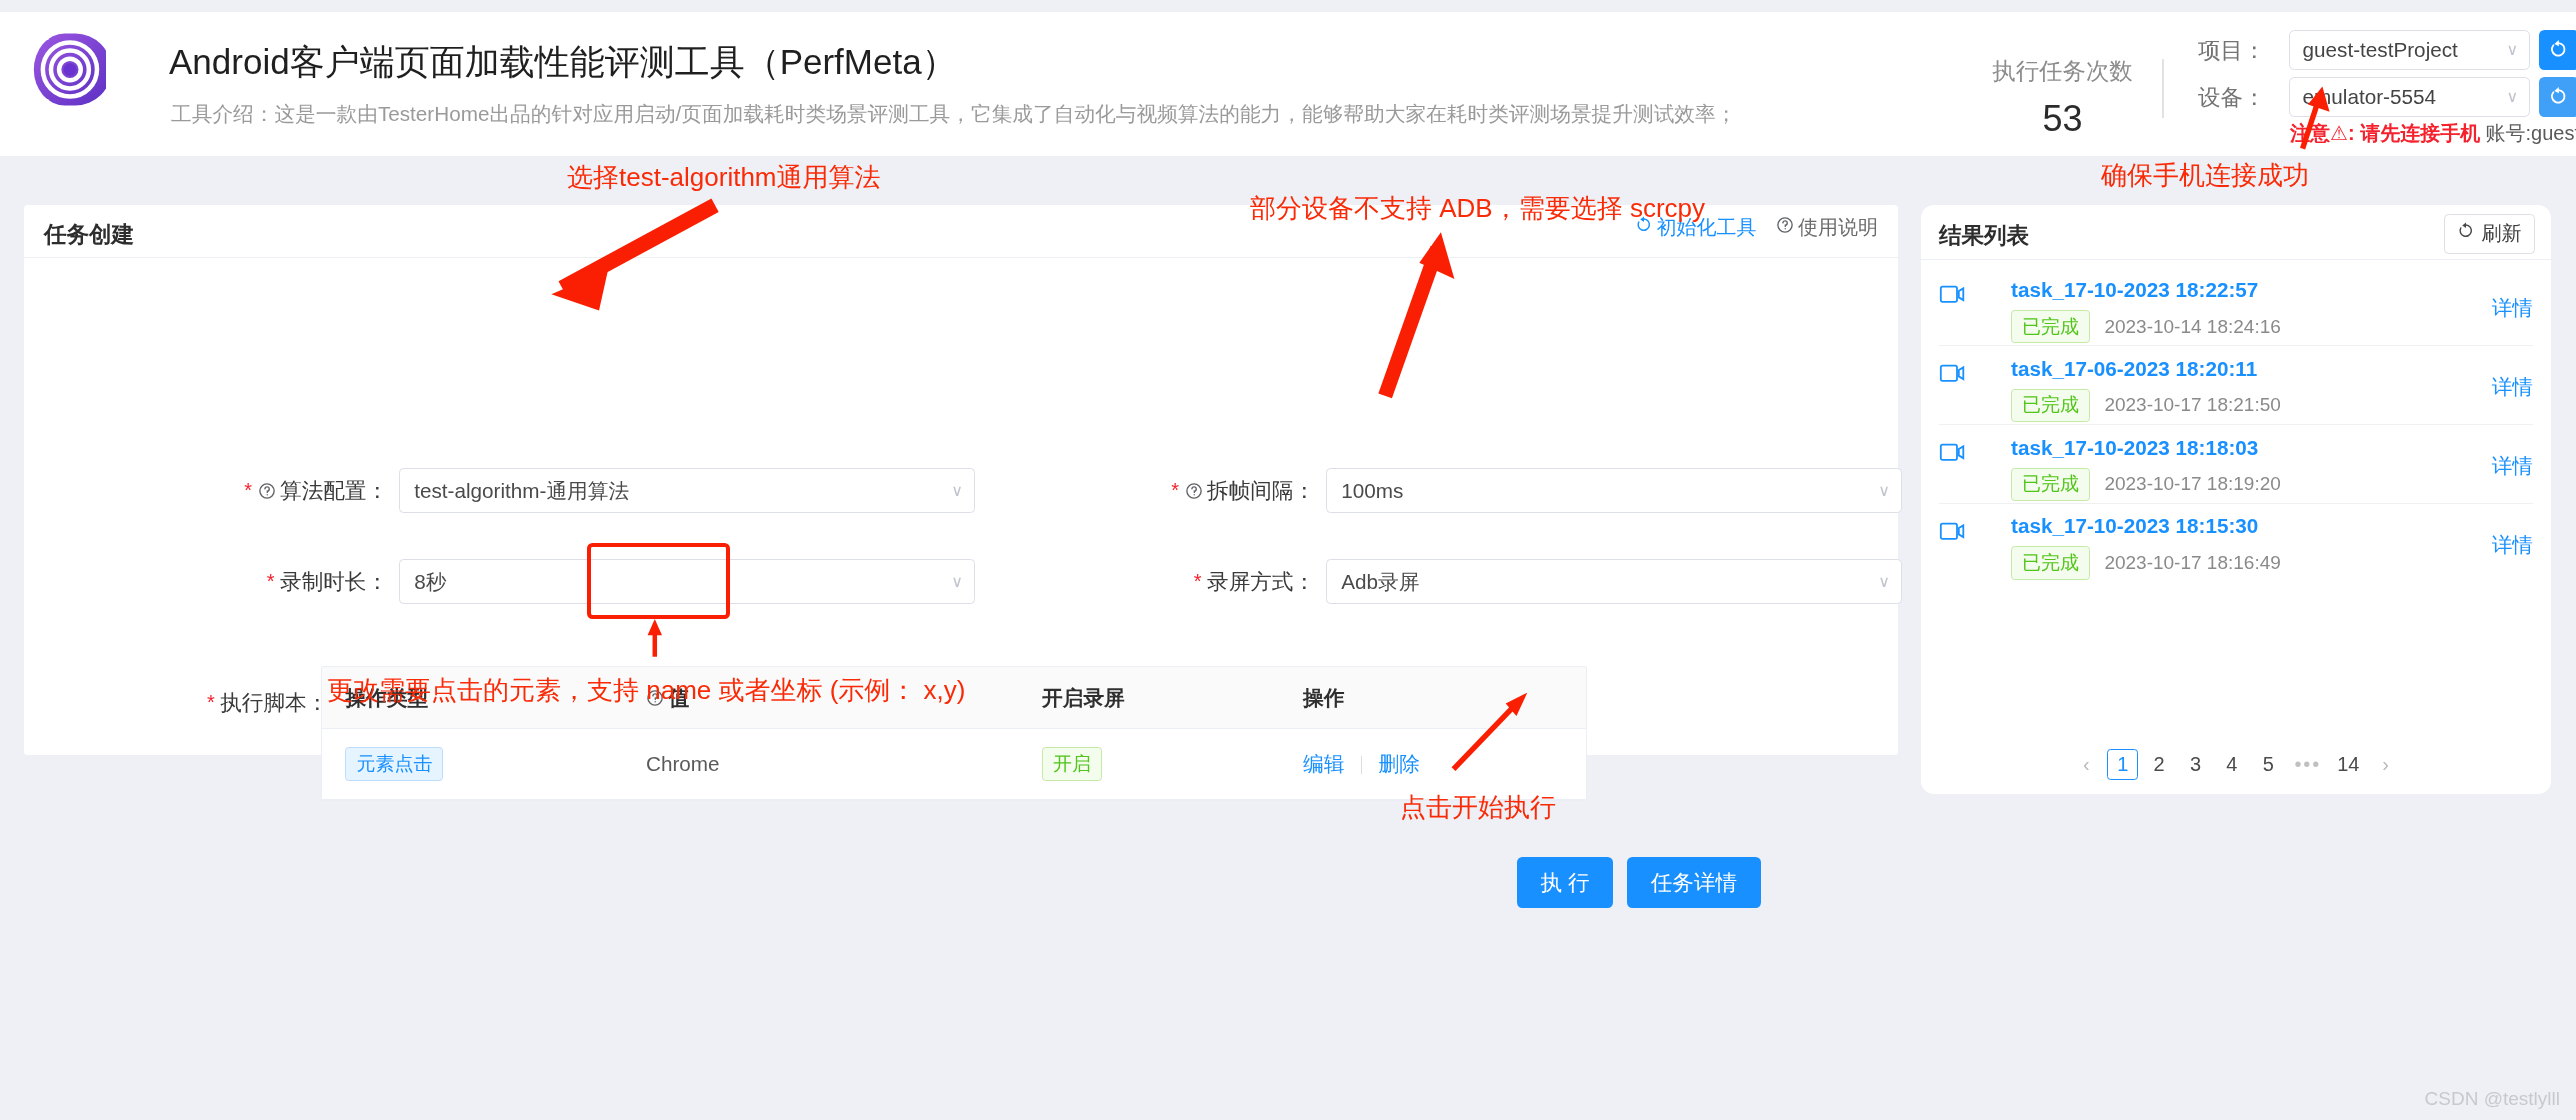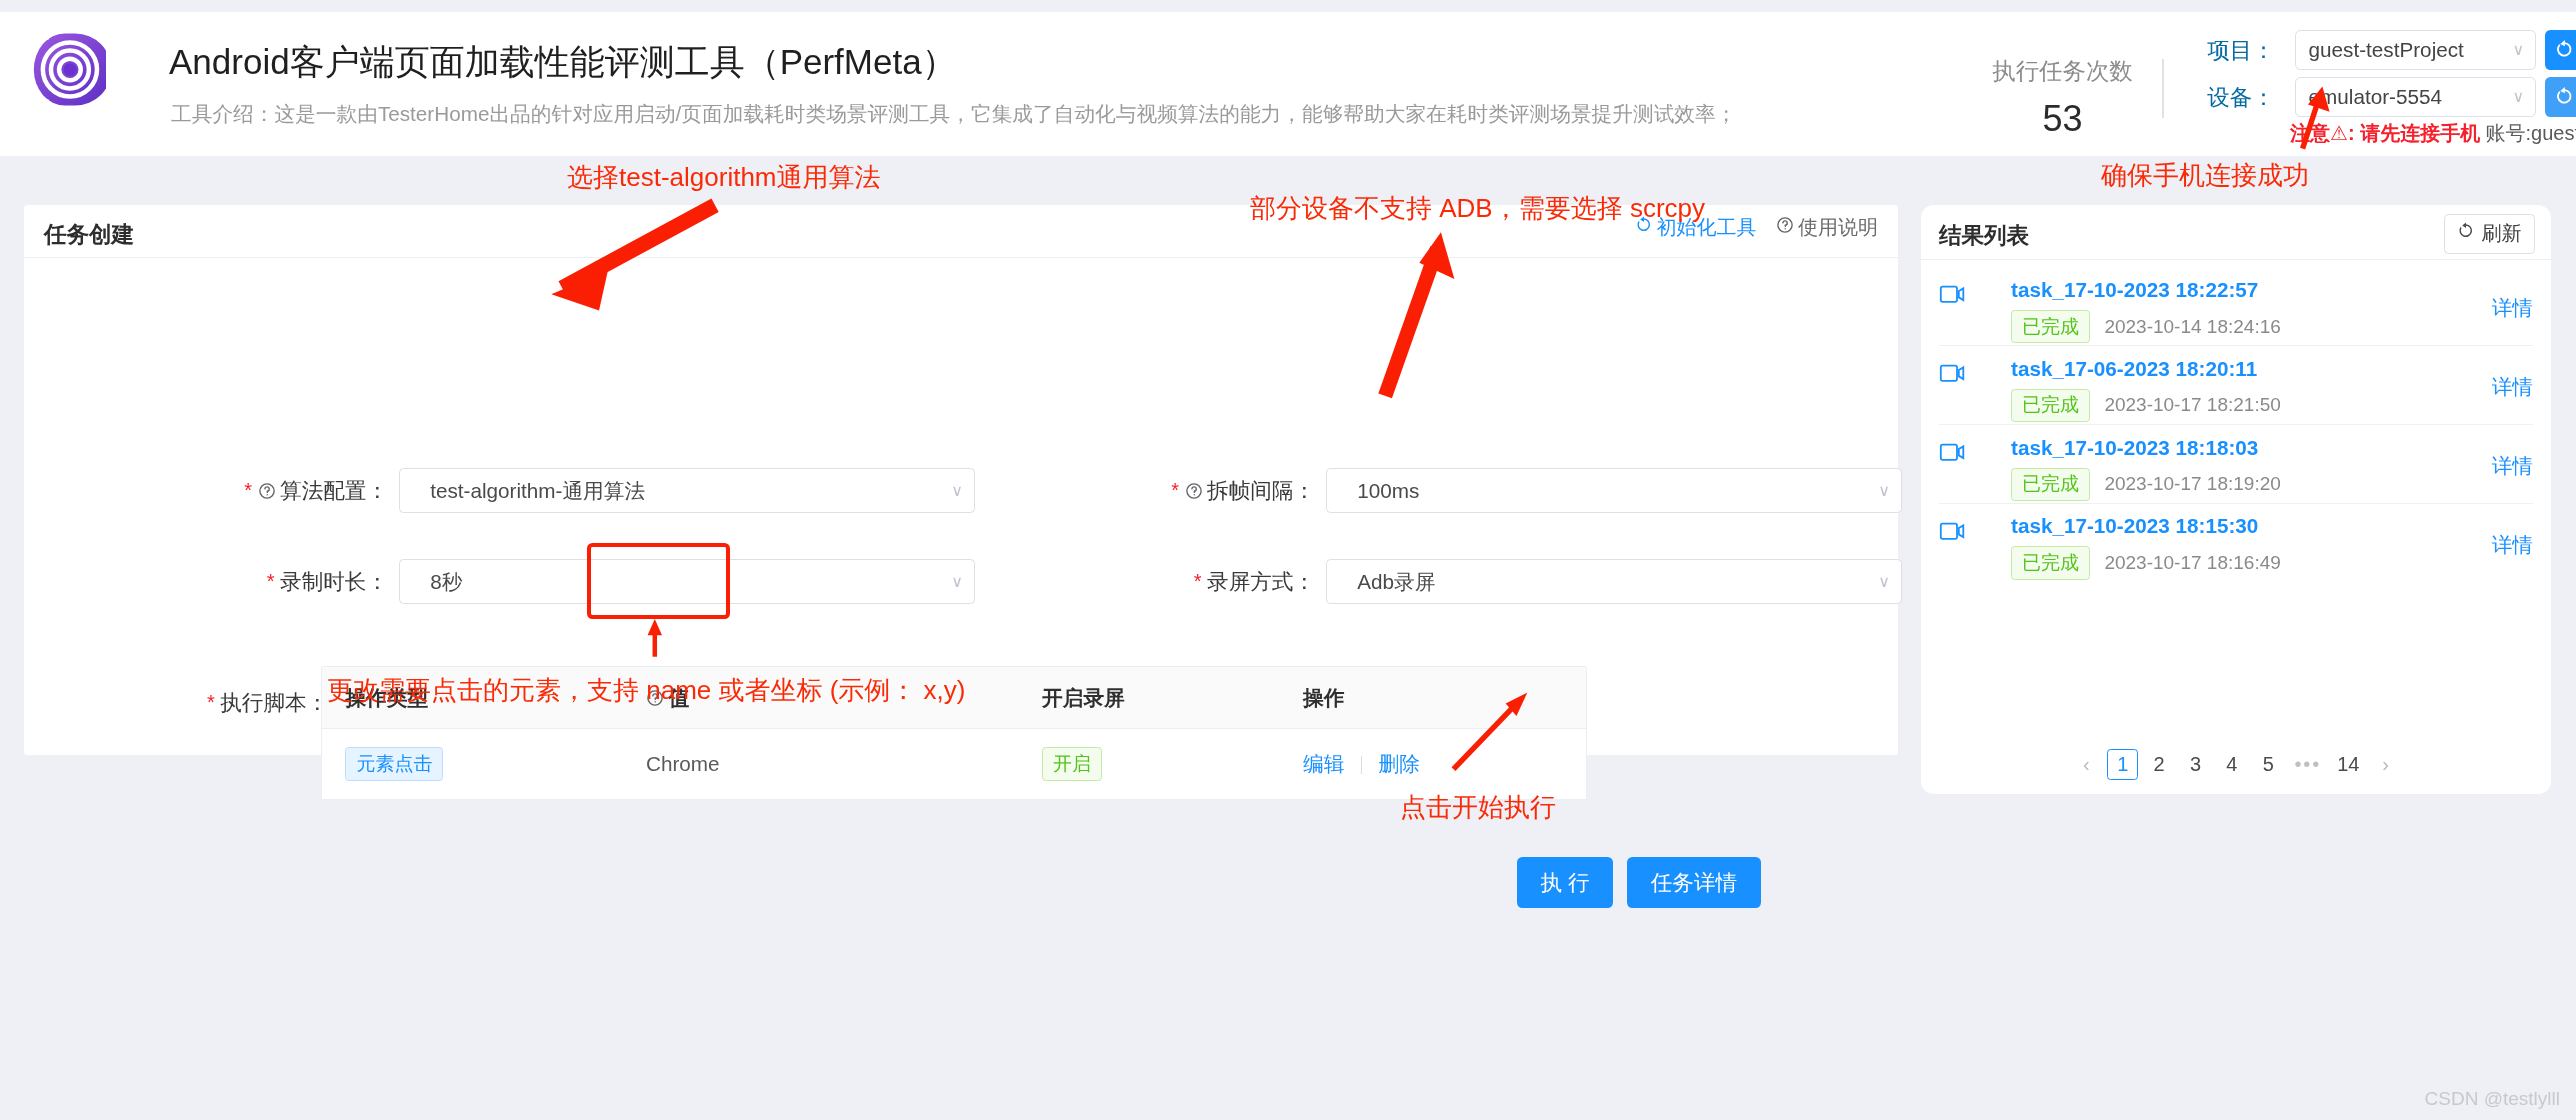--- a/index.html
+++ b/index.html
@@ -70,25 +70,25 @@
 
   .sel-row {
     position: absolute;
     display: flex;
     align-items: center;
   }
   .sel-row.project { left: 2198px; top: 18px; }
   .sel-row.device  { left: 2198px; top: 65px; }
   .sel-label {
     font-size: 22.5px;
-    color: #0369a1;
+    color: #737373;
     width: 86px;
-    text-align: center;
-    white-space: nowrap;
-    margin-right: 11px;
+    text-align: left;
+    white-space: nowrap;
+    margin-right: 5px;
   }
   .sel-box {
     position: relative;
     width: 241px; height: 40px;
     border: 0.9px solid #dcdfe6;
     border-radius: 5.4px;
     background: #fff;
     display: flex;
     align-items: center;
     box-sizing: border-box;
@@ -189,21 +189,20 @@
   }
   .field-box {
     position: relative;
     height: 45px;
     border: 0.9px solid #dcdfe6;
     border-radius: 4.5px;
     background: #fff;
     display: flex;
     align-items: center;
     box-sizing: border-box;
-    padding-left: 16px;
   }
   .field-box .fv {
     font-size: 20.7px;
     color: #4a4a4a;
     padding-left: 14.4px;
     white-space: nowrap;
   }
 
   
   .row-alg  { left: 157px; top: 263px; }

